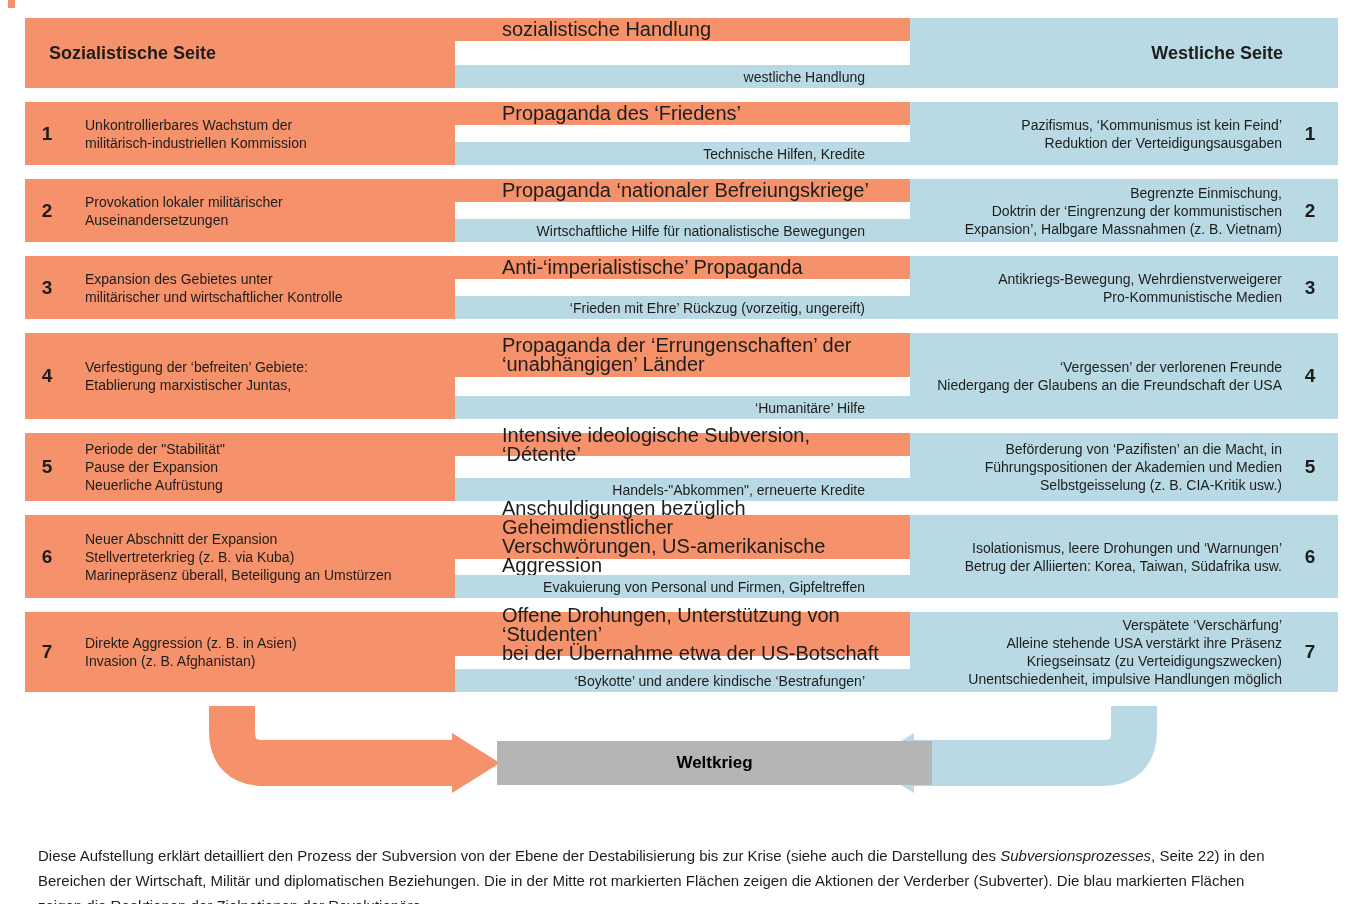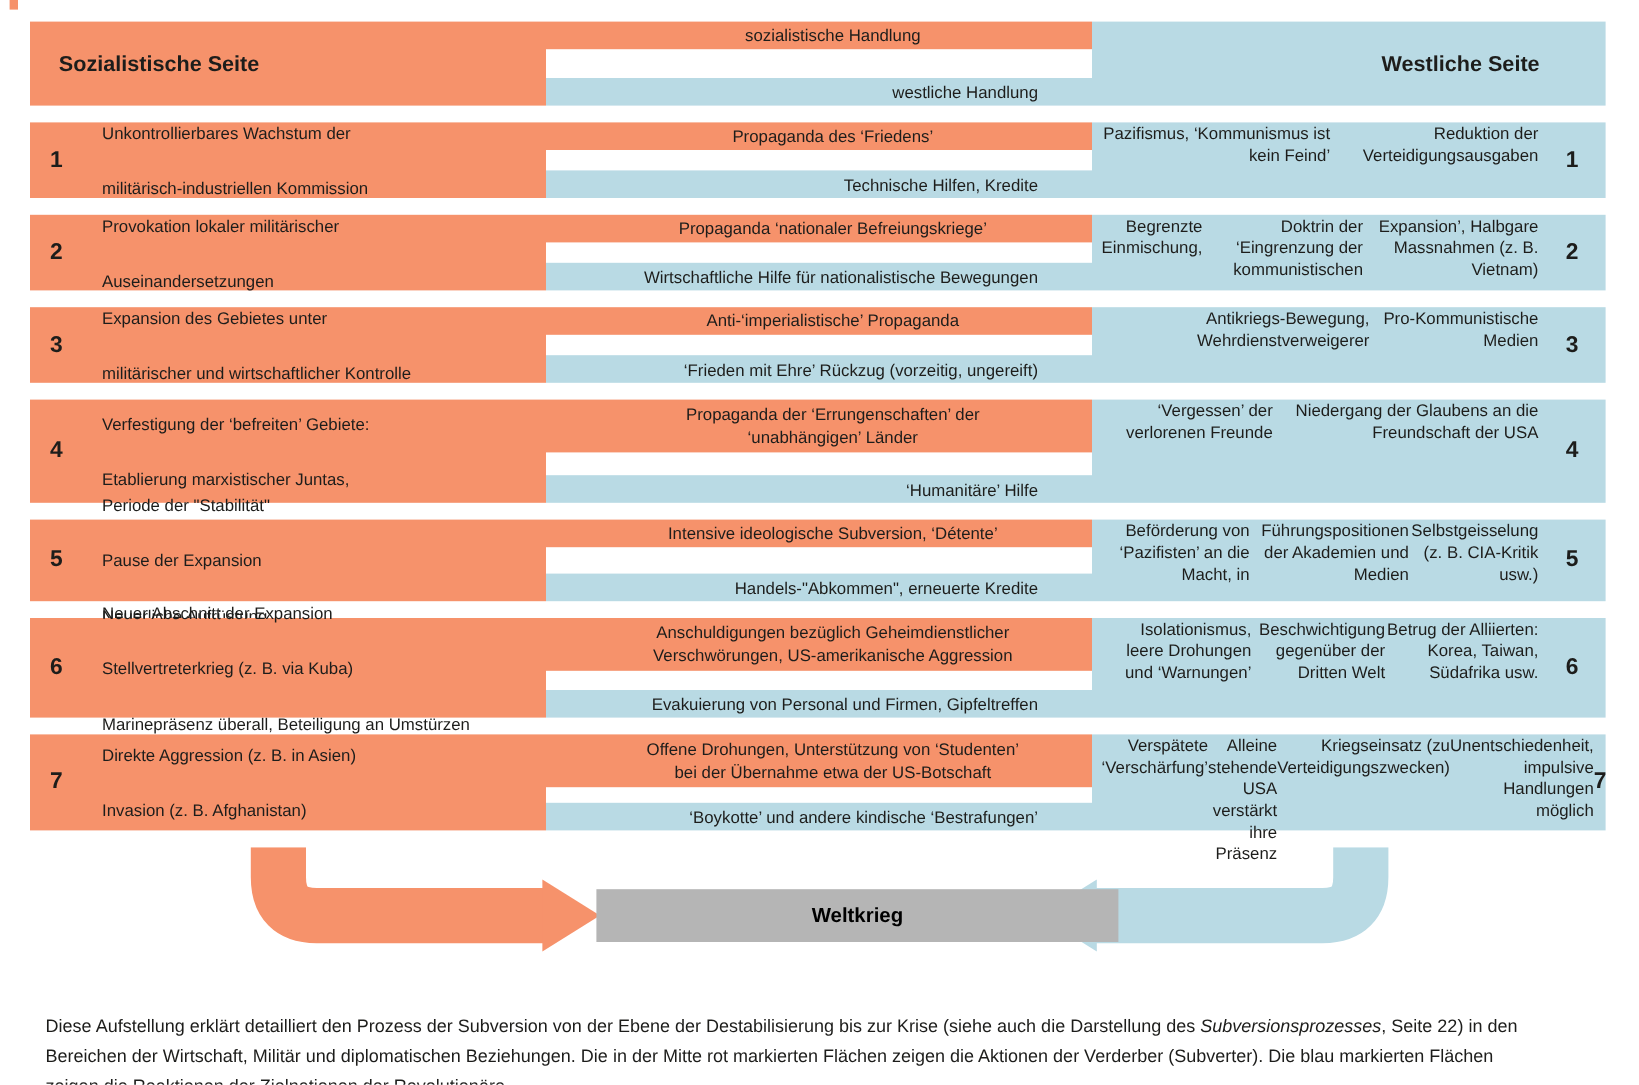--- a/index.html
+++ b/index.html
@@ -20,46 +20,46 @@
     width: 430px; background: var(--orange, #f6926b);
     display: flex; align-items: stretch;
   }
   .num-cell {
     width: 44px; display: flex; align-items: center; justify-content: center;
     font-weight: bold; font-size: 19px;
   }
   .left-text {
     flex: 1; display: flex; flex-direction: column; justify-content: center;
     padding-left: 16px; padding-right: 8px;
-    font-size: 14px; line-height: 18px; gap: 28px;
+    font-size: 14px; line-height: 18px;
   }
   .header-left-title {
     display: flex; align-items: center; padding-left: 24px;
     font-weight: bold; font-size: 18px;
   }
   .mid-col { width: 455px; display: flex; flex-direction: column; }
   .mid-top {
     background: var(--orange, #f6926b);
     display: flex; flex-direction: column; justify-content: center;
     padding-left: 47px; padding-right: 24px;
-    font-size: 14px; line-height: 19px; height: 23px; text-align: center;
+    font-size: 20px; line-height: 19px; height: 23px;
   }
   .mid-top.tall { height: 44px; }
   .mid-spacer { flex: 1; background: transparent; }
   .mid-bottom {
     background: var(--blue, #b9dae4);
     height: 23px; display: flex; align-items: center; justify-content: flex-end;
     padding-right: 45px; font-size: 14px;
   }
   .right-block {
     width: 428px; background: var(--blue, #b9dae4);
     display: flex; align-items: stretch;
   }
   .right-text {
-    flex: 1; display: flex; justify-content: center;
+    flex: 1; display: flex; flex-direction: column; justify-content: center;
     text-align: right; font-size: 14px; line-height: 18px; padding-left: 8px;
   }
   .right-num { width: 56px; }
   .header-right-title {
     flex: 1; display: flex; align-items: center; justify-content: flex-end;
     padding-right: 55px; font-weight: bold; font-size: 18px; margin-left: 38px;
   }
   .band.header { height: 70px; }
   .arrows-section { position: relative; width: 1366px; height: 95px; margin-left: -25px; }
   .arrows-svg { position: absolute; left: 0; top: 0; }
@@ -245,21 +245,20 @@
             <div>Verschwörungen, US-amerikanische Aggression</div>
           </div>
       <div class="mid-spacer"></div>
       <div class="mid-bottom">
             <span>Evakuierung von Personal und Firmen, Gipfeltreffen</span>
           </div>
     </div>
     <div class="right-block">
       <div class="right-text">
             <div>Isolationismus, leere Drohungen und ‘Warnungen’</div>
-            <div>Beschwichtigung gegenüber der Dritten Welt</div>
             <div>Betrug der Alliierten: Korea, Taiwan, Südafrika usw.</div>
           </div>
       <div class="num-cell right-num">6</div>
     </div>
   </div>
       <div class="band row" style="height: 80px;">
     <div class="left-block">
       <div class="num-cell">7</div>
       <div class="left-text">
             <div>Direkte Aggression (z. B. in Asien)</div>

